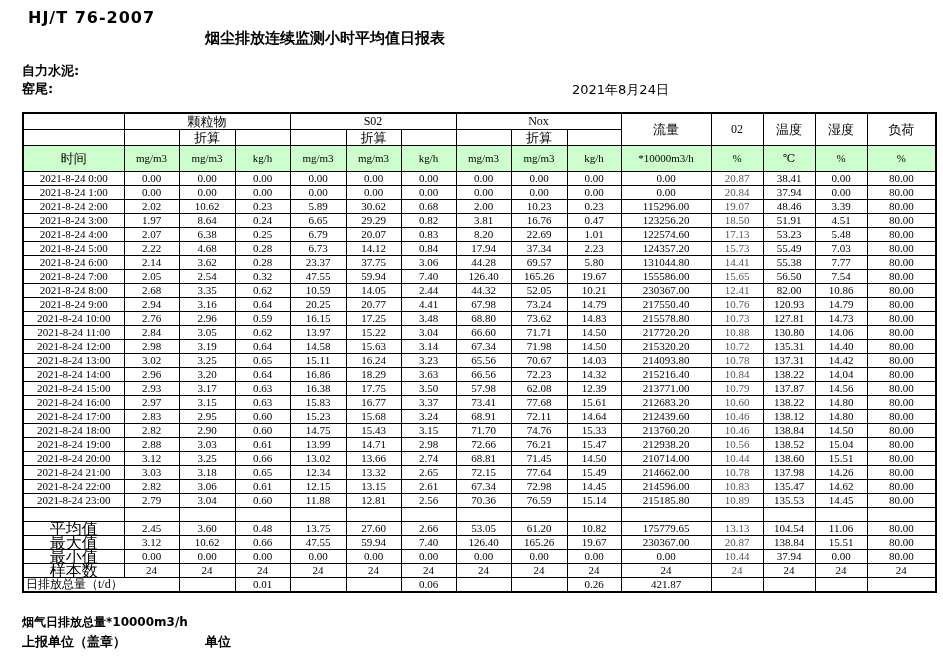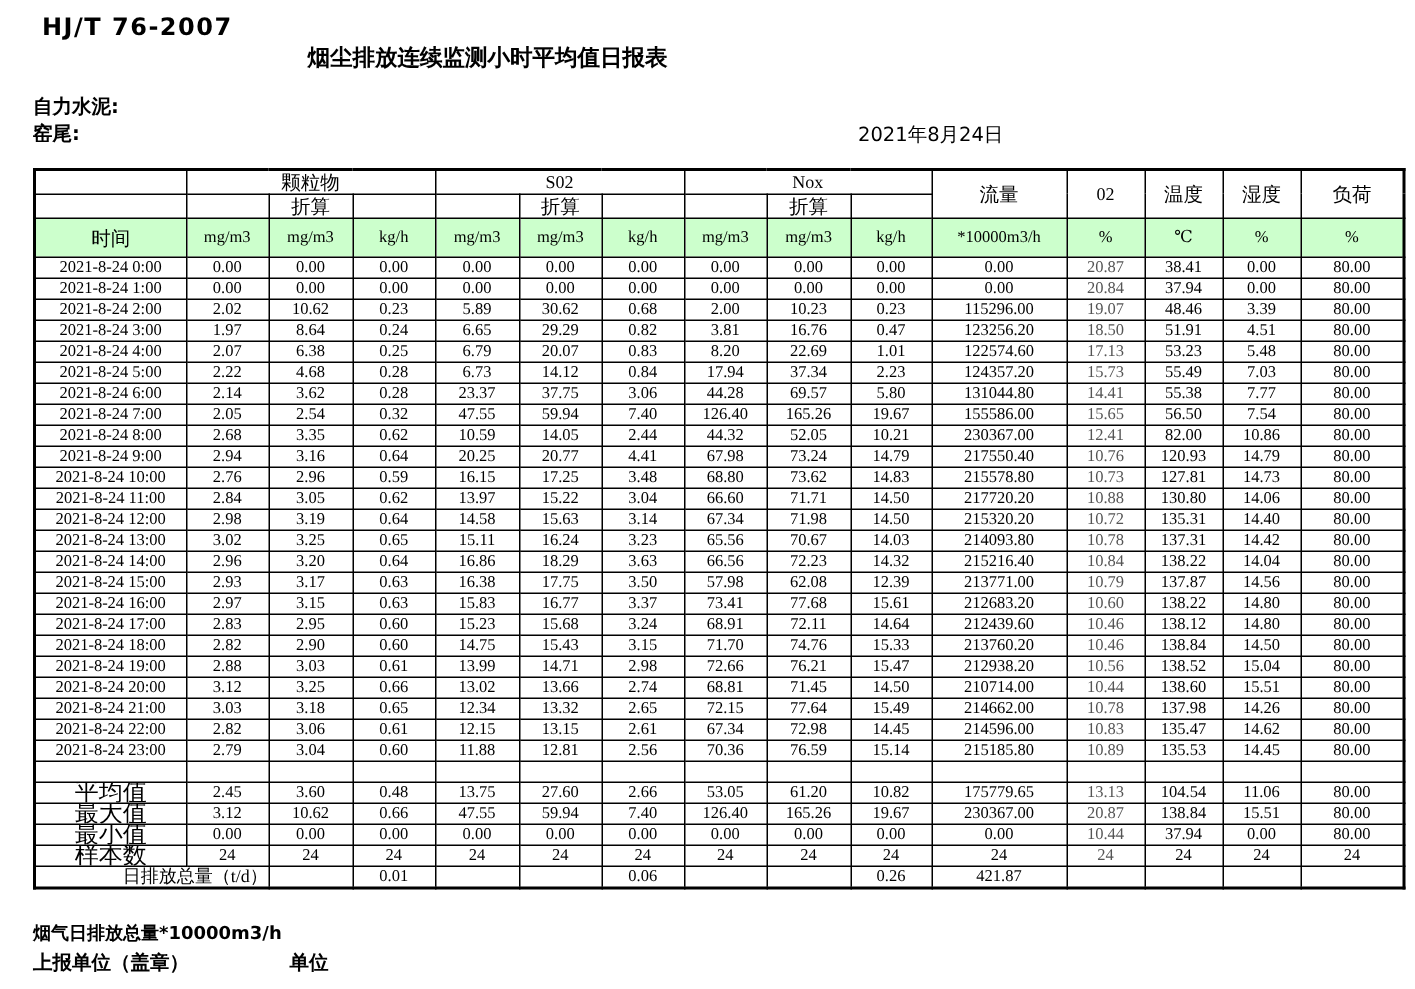--- a/index.html
+++ b/index.html
@@ -41,31 +41,31 @@
     text-align: center; vertical-align: middle;
     font-size: 11px; line-height: 13px; height: 14px;
     padding: 0; white-space: nowrap; overflow: hidden;
   }
   tr.group-row td, tr.sub-row td { height: 16px; font-size: 13px; }
   tr.group-row td.latin { font-family: "Liberation Serif", serif; font-size: 12px; }
   tr.unit-row td { background: var(--green); height: 26px; font-size: 11px; }
   tr.unit-row td.time-head { font-size: 13px; }
   td.o2-cell { color: #555; }
   tr.summary-row td.row-label { font-size: 16px; }
-  tr.daily-total-row td.row-label { text-align: right; padding-left: 18px; font-size: 12px; }
+  tr.daily-total-row td.row-label { text-align: left; padding-left: 2px; font-size: 12px; }
   .footer-line1 {
     position: absolute; left: 22px; top: 614px;
     font-family: "DejaVu Sans", sans-serif; font-weight: bold; font-size: 12px;
   }
   .footer-line2 {
     position: absolute; left: 22px; top: 633px;
     font-family: "DejaVu Sans", sans-serif; font-weight: bold; font-size: 13px;
   }
   .footer-line3 {
-    position: absolute; left: 193px; top: 633px;
+    position: absolute; left: 205px; top: 633px;
     font-family: "DejaVu Sans", sans-serif; font-weight: bold; font-size: 13px;
   }
 </style>
 </head>
 <body>
 
 <div class="std-label">HJ/T  76-2007</div>
 <div class="report-title">烟尘排放连续监测小时平均值日报表</div>
 <div class="company-line">自力水泥:</div>
 <div class="station-line">窑尾:</div>

